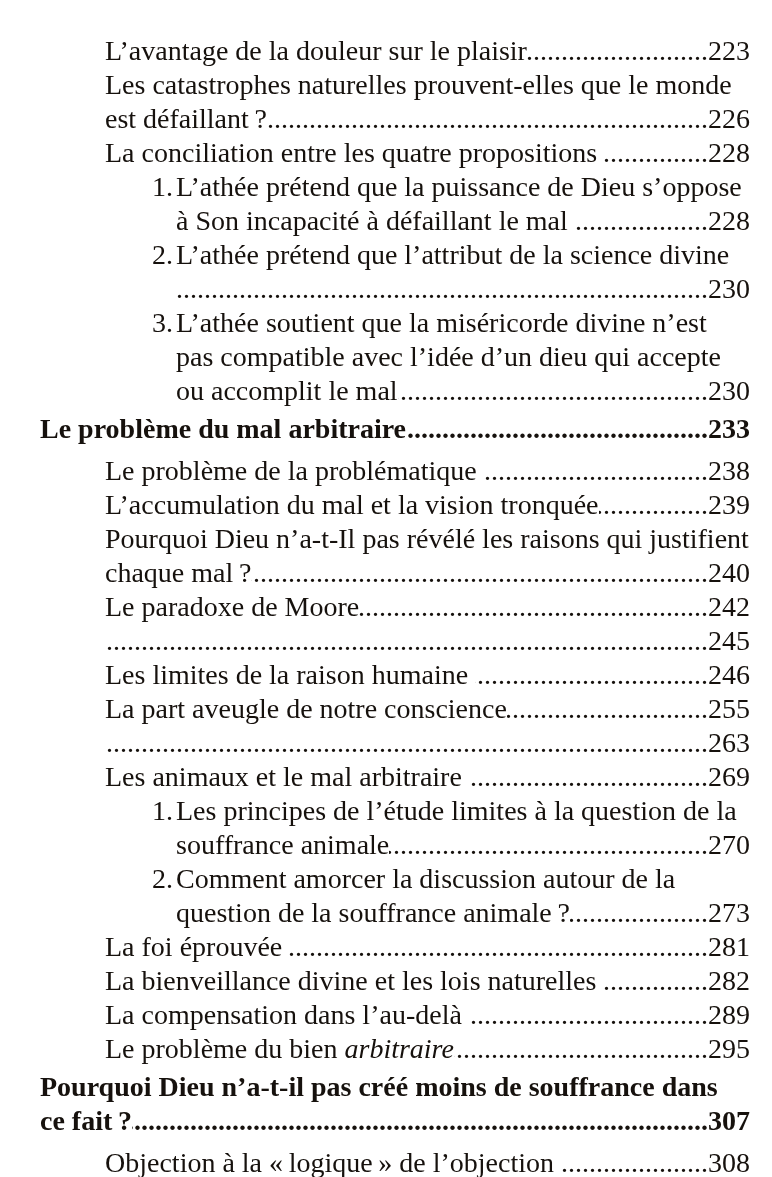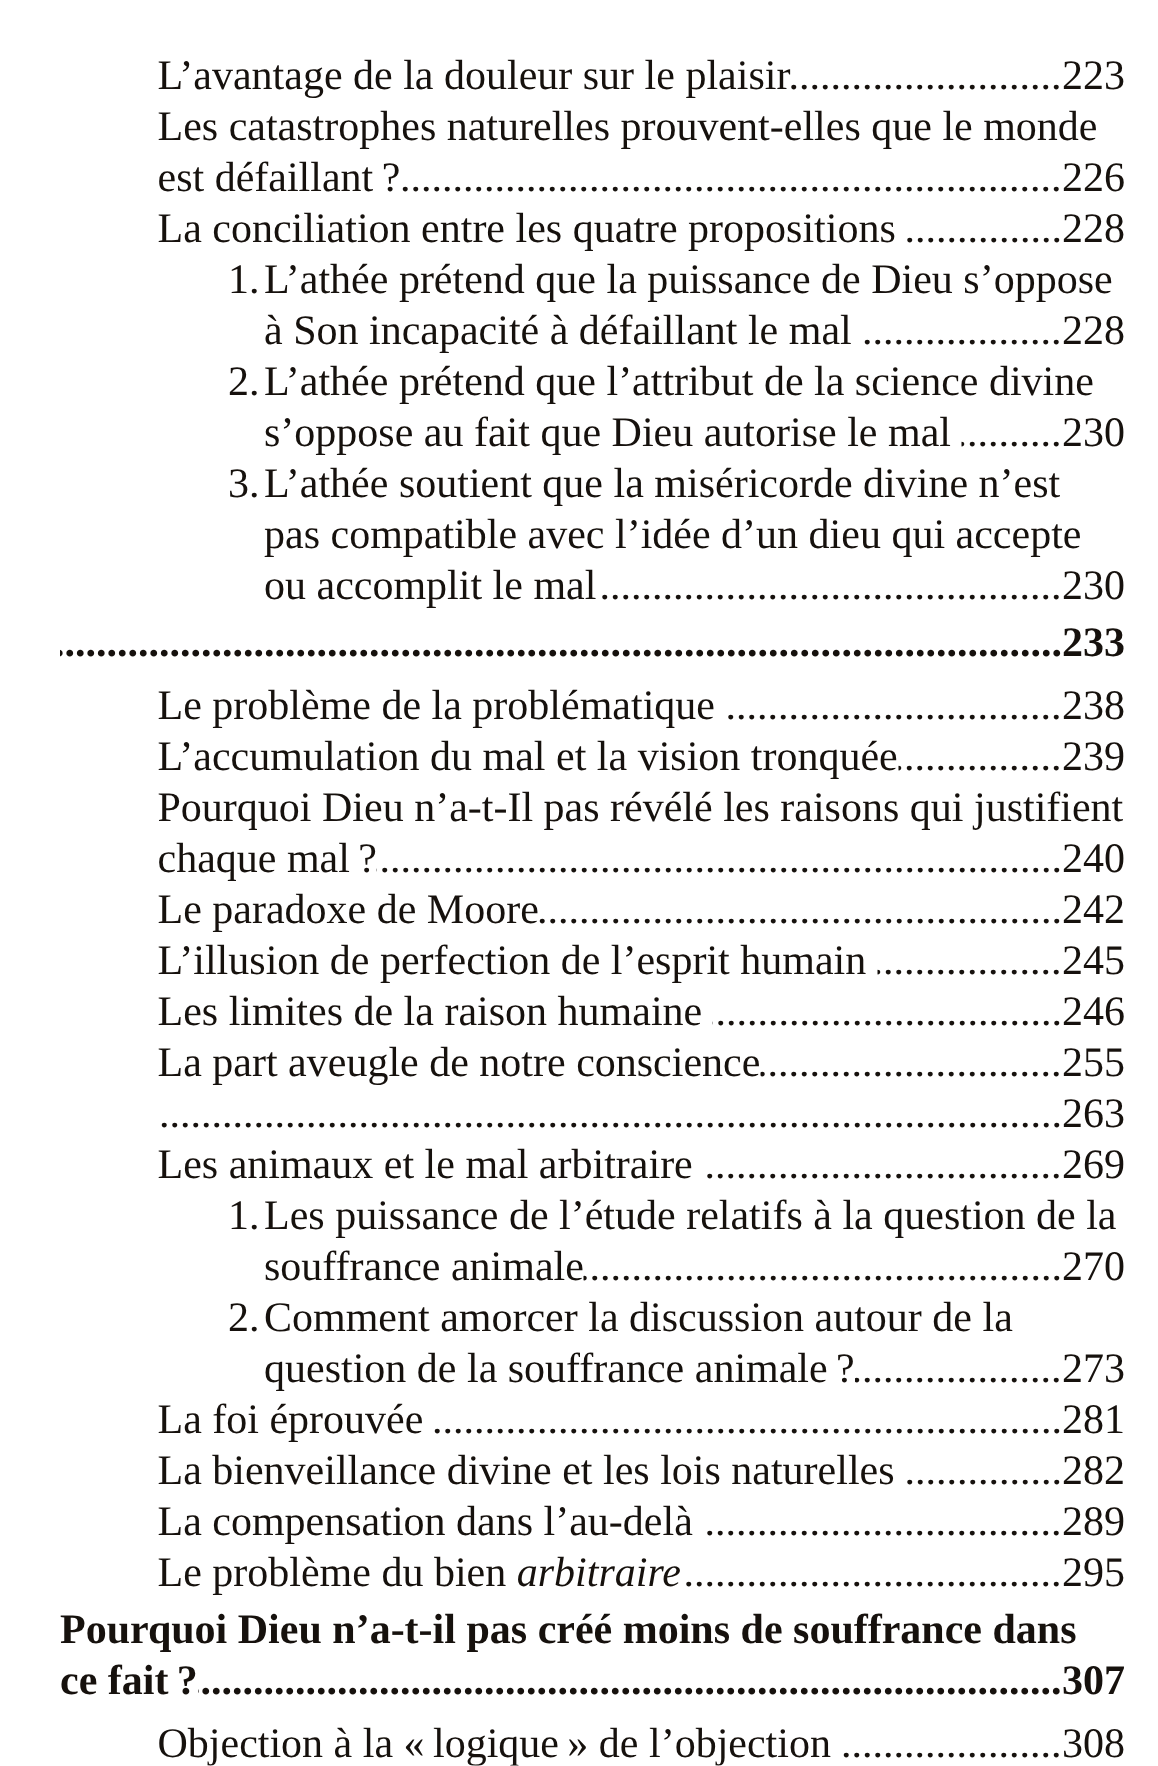--- a/index.html
+++ b/index.html
@@ -52,60 +52,60 @@
       </div>
       <div class="entry lvl2">
         <div class="line"><span class="seg">La conciliation entre les quatre propositions </span><span class="leader">......................................................................................................................................................</span><span class="page-num">228</span></div>
       </div>
       <div class="entry lvl3">
         <div class="line"><span class="marker">1.</span><span class="seg">L’athée prétend que la puissance de Dieu s’oppose</span></div>
         <div class="line cont"><span class="seg">à Son incapacité à défaillant le mal </span><span class="leader">......................................................................................................................................................</span><span class="page-num">228</span></div>
       </div>
       <div class="entry lvl3">
         <div class="line"><span class="marker">2.</span><span class="seg">L’athée prétend que l’attribut de la science divine</span></div>
-        <div class="line cont"><span class="seg">s’oppose au fait que Dieu autorise le mal </span><span class="leader">......................................................................................................................................................</span><span class="page-num">230</span></div>
+        <div class="line cont"><span class="leader">......................................................................................................................................................</span><span class="page-num">230</span></div>
       </div>
       <div class="entry lvl3">
         <div class="line"><span class="marker">3.</span><span class="seg">L’athée soutient que la miséricorde divine n’est</span></div>
         <div class="line cont"><span class="seg">pas compatible avec l’idée d’un dieu qui accepte</span></div>
         <div class="line cont"><span class="seg">ou accomplit le mal</span><span class="leader">......................................................................................................................................................</span><span class="page-num">230</span></div>
       </div>
       <div class="entry lvl1 bold">
-        <div class="line"><span class="leader">......................................................................................................................................................</span><span class="page-num">233</span></div>
+        <div class="line"><span class="seg">Le problème du mal arbitraire</span><span class="leader">......................................................................................................................................................</span><span class="page-num">233</span></div>
       </div>
       <div class="entry lvl2">
         <div class="line"><span class="seg">Le problème de la problématique </span><span class="leader">......................................................................................................................................................</span><span class="page-num">238</span></div>
       </div>
       <div class="entry lvl2">
         <div class="line"><span class="seg">L’accumulation du mal et la vision tronquée</span><span class="leader">......................................................................................................................................................</span><span class="page-num">239</span></div>
       </div>
       <div class="entry lvl2">
         <div class="line"><span class="seg">Pourquoi Dieu n’a-t-Il pas révélé les raisons qui justifient</span></div>
         <div class="line cont"><span class="seg">chaque mal ?</span><span class="leader">......................................................................................................................................................</span><span class="page-num">240</span></div>
       </div>
       <div class="entry lvl2">
         <div class="line"><span class="seg">Le paradoxe de Moore</span><span class="leader">......................................................................................................................................................</span><span class="page-num">242</span></div>
       </div>
       <div class="entry lvl2">
-        <div class="line"><span class="seg">L’illusion de perfection de l’esprit humain </span><span class="leader">......................................................................................................................................................</span><span class="page-num">245</span></div>
+        <div class="line"><span class="leader">......................................................................................................................................................</span><span class="page-num">245</span></div>
       </div>
       <div class="entry lvl2">
         <div class="line"><span class="seg">Les limites de la raison humaine </span><span class="leader">......................................................................................................................................................</span><span class="page-num">246</span></div>
       </div>
       <div class="entry lvl2">
         <div class="line"><span class="seg">La part aveugle de notre conscience</span><span class="leader">......................................................................................................................................................</span><span class="page-num">255</span></div>
       </div>
       <div class="entry lvl2">
         <div class="line"><span class="leader">......................................................................................................................................................</span><span class="page-num">263</span></div>
       </div>
       <div class="entry lvl2">
         <div class="line"><span class="seg">Les animaux et le mal arbitraire </span><span class="leader">......................................................................................................................................................</span><span class="page-num">269</span></div>
       </div>
       <div class="entry lvl3">
-        <div class="line"><span class="marker">1.</span><span class="seg">Les puissance de l’étude relatifs à la question de la</span></div>
+        <div class="line"><span class="marker">1.</span><span class="seg">Les principes de l’étude limites à la question de la</span></div>
         <div class="line cont"><span class="seg">souffrance animale</span><span class="leader">......................................................................................................................................................</span><span class="page-num">270</span></div>
       </div>
       <div class="entry lvl3">
         <div class="line"><span class="marker">2.</span><span class="seg">Comment amorcer la discussion autour de la</span></div>
         <div class="line cont"><span class="seg">question de la souffrance animale ?</span><span class="leader">......................................................................................................................................................</span><span class="page-num">273</span></div>
       </div>
       <div class="entry lvl2">
         <div class="line"><span class="seg">La foi éprouvée </span><span class="leader">......................................................................................................................................................</span><span class="page-num">281</span></div>
       </div>
       <div class="entry lvl2">

